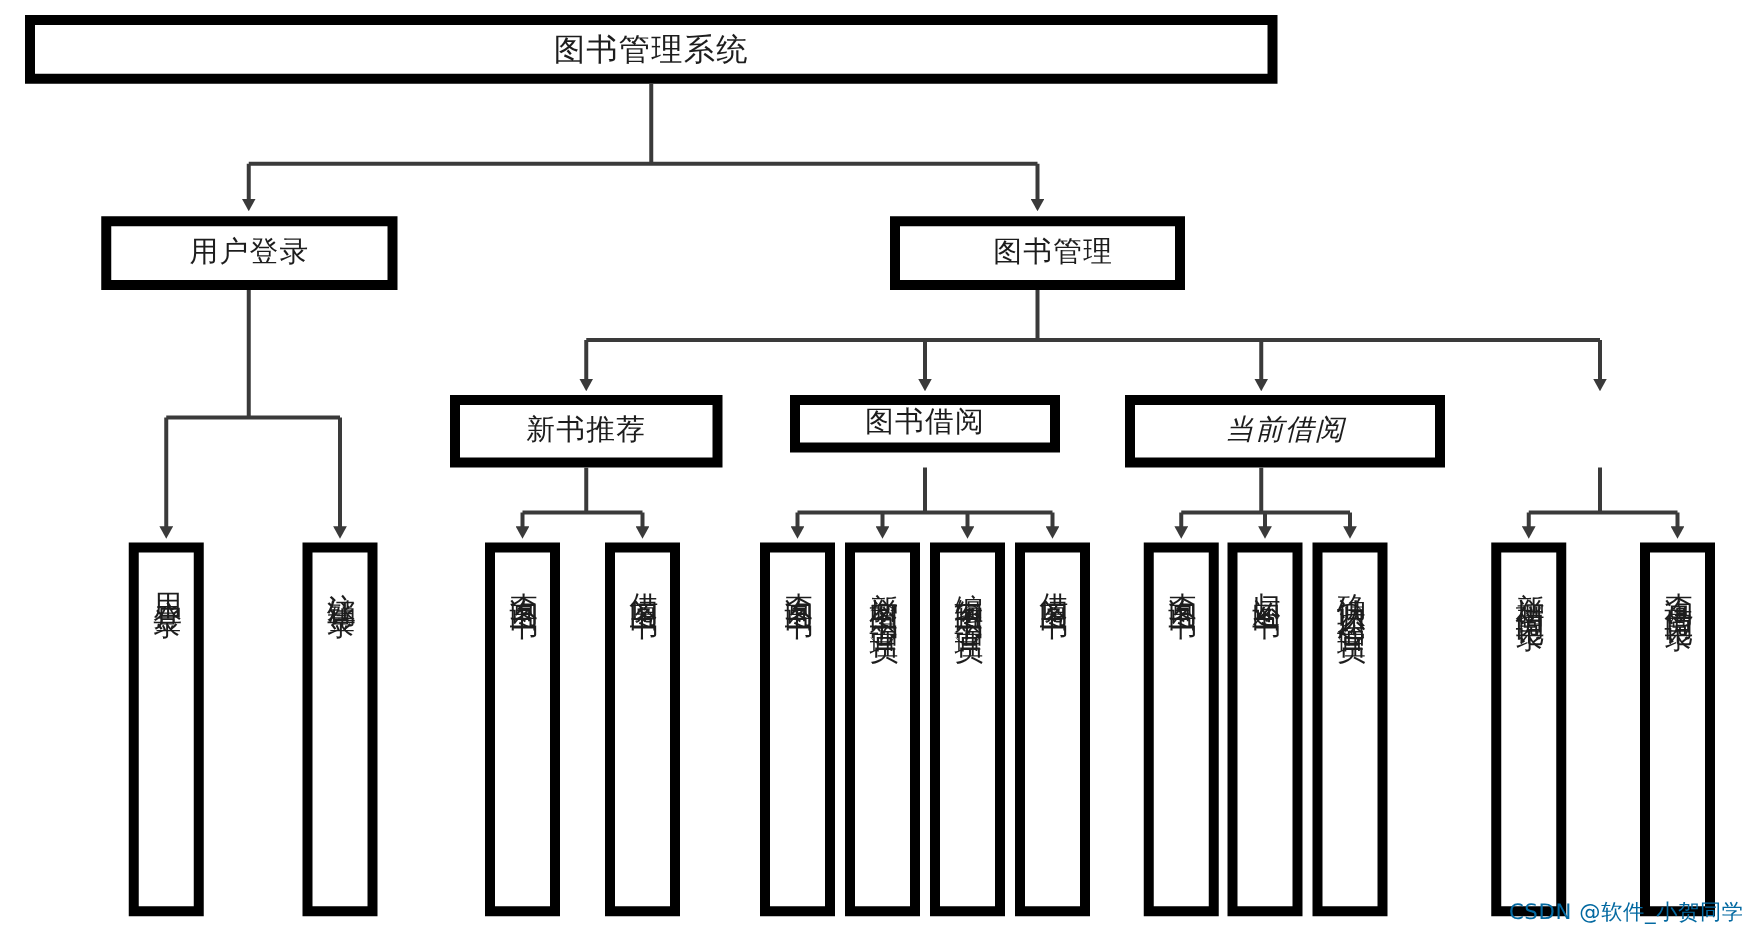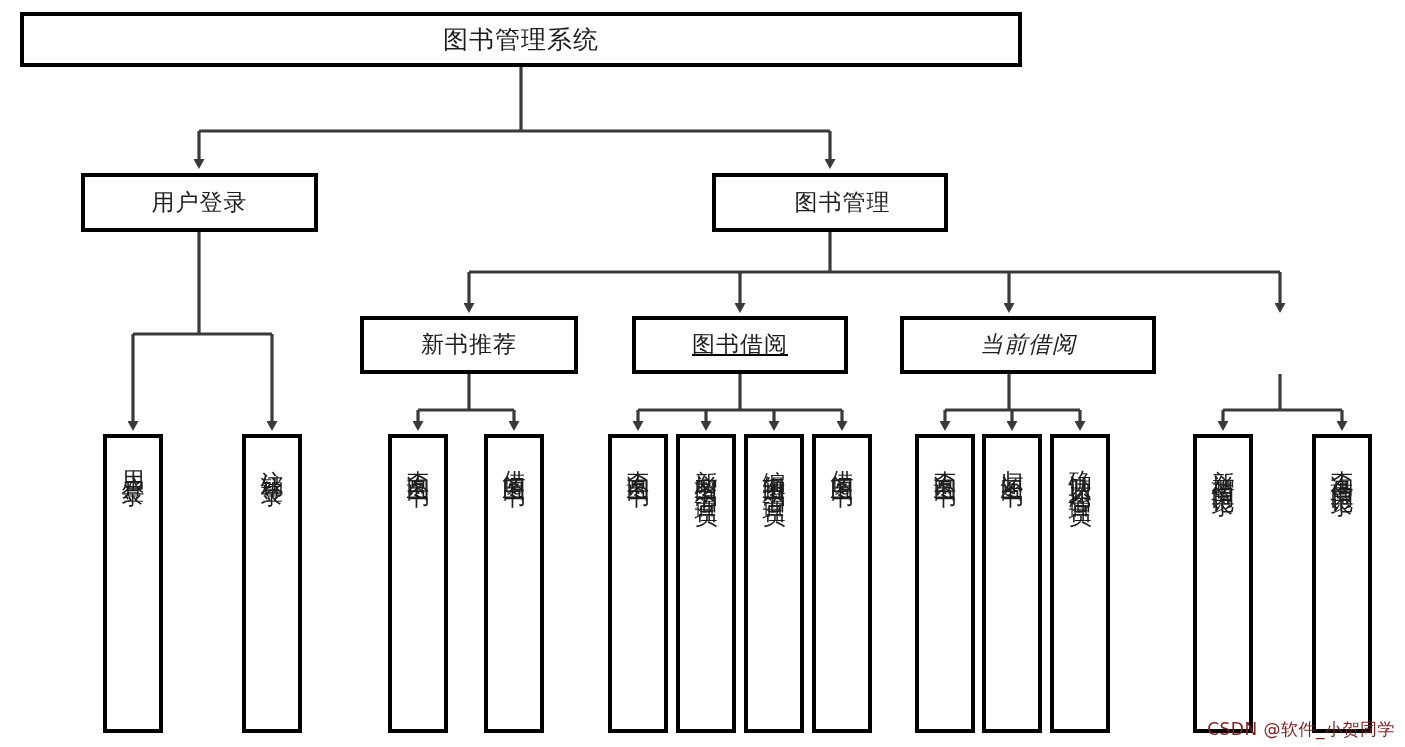--- a/index.html
+++ b/index.html
@@ -20,21 +20,21 @@
   #edges {
     position: absolute;
     left: 0;
     top: 0;
     width: 1405px;
     height: 747px;
   }
   .node {
     position: absolute;
     box-sizing: border-box;
-    border: 4px solid #000000;
+    border: 8px solid #000000;
     background: #ffffff;
     display: flex;
     align-items: center;
     justify-content: center;
     z-index: 2;
   }
   .node .label {
     color: #1d1d1d;
     letter-spacing: 1px;
     line-height: 1.12;
@@ -60,21 +60,21 @@
     font-size: 23px;
     letter-spacing: 5px;
     line-height: 1.0;
     text-align: start;
   }
   #watermark {
     position: absolute;
     right: 10px;
     bottom: 6px;
     font-size: 17px;
-    color: #7f1d1d;
+    color: #0369a1;
     letter-spacing: 0.5px;
     z-index: 5;
     white-space: nowrap;
   }
 </style>
 </head>
 <body>
 
 <div id="canvas">
 
@@ -135,21 +135,21 @@
   <div class="node level2" style="left:81px; top:173px; width:237px; height:59px;">
     <span class="label">用户登录</span>
   </div>
   <div class="node level2" style="left:712px; top:173px; width:236px; height:59px;padding-left:25px;">
     <span class="label">图书管理</span>
   </div>
 
   <div class="node level3" style="left:360px; top:316px; width:218px; height:58px;">
     <span class="label">新书推荐</span>
   </div>
-  <div class="node level3" style="left:632px; top:316px; width:216px; height:58px;text-decoration:underline;">
+  <div class="node level3" style="left:632px; top:316px; width:216px; height:46px;">
     <span class="label">图书借阅</span>
   </div>
   <div class="node level3" style="left:900px; top:316px; width:256px; height:58px;font-style:italic;">
     <span class="label">当前借阅</span>
   </div>
 
   <div class="node leaf" style="left:103px; top:434px; width:60px; height:299px;">
     <span class="label">用户登录</span>
   </div>
   <div class="node leaf" style="left:242px; top:434px; width:60px; height:299px;">

